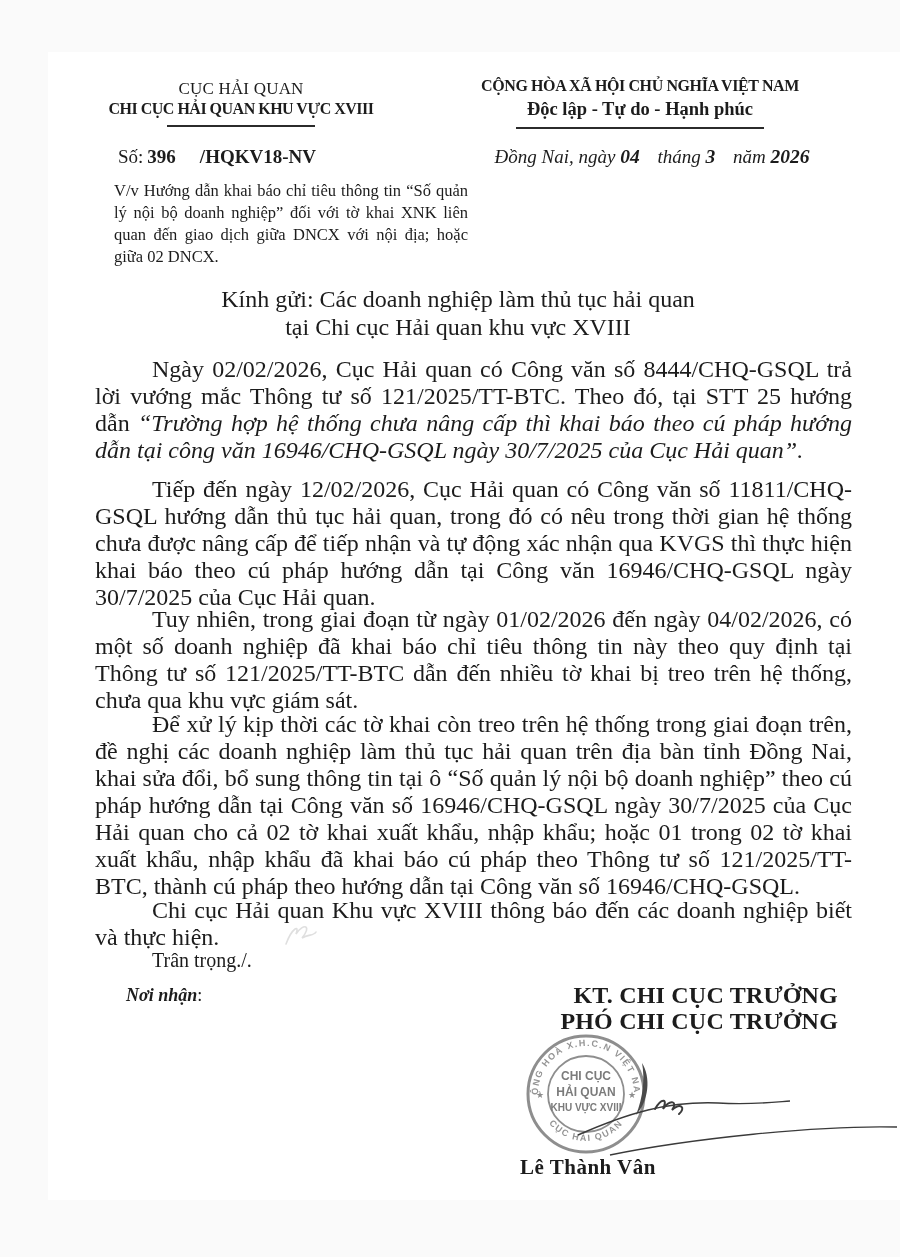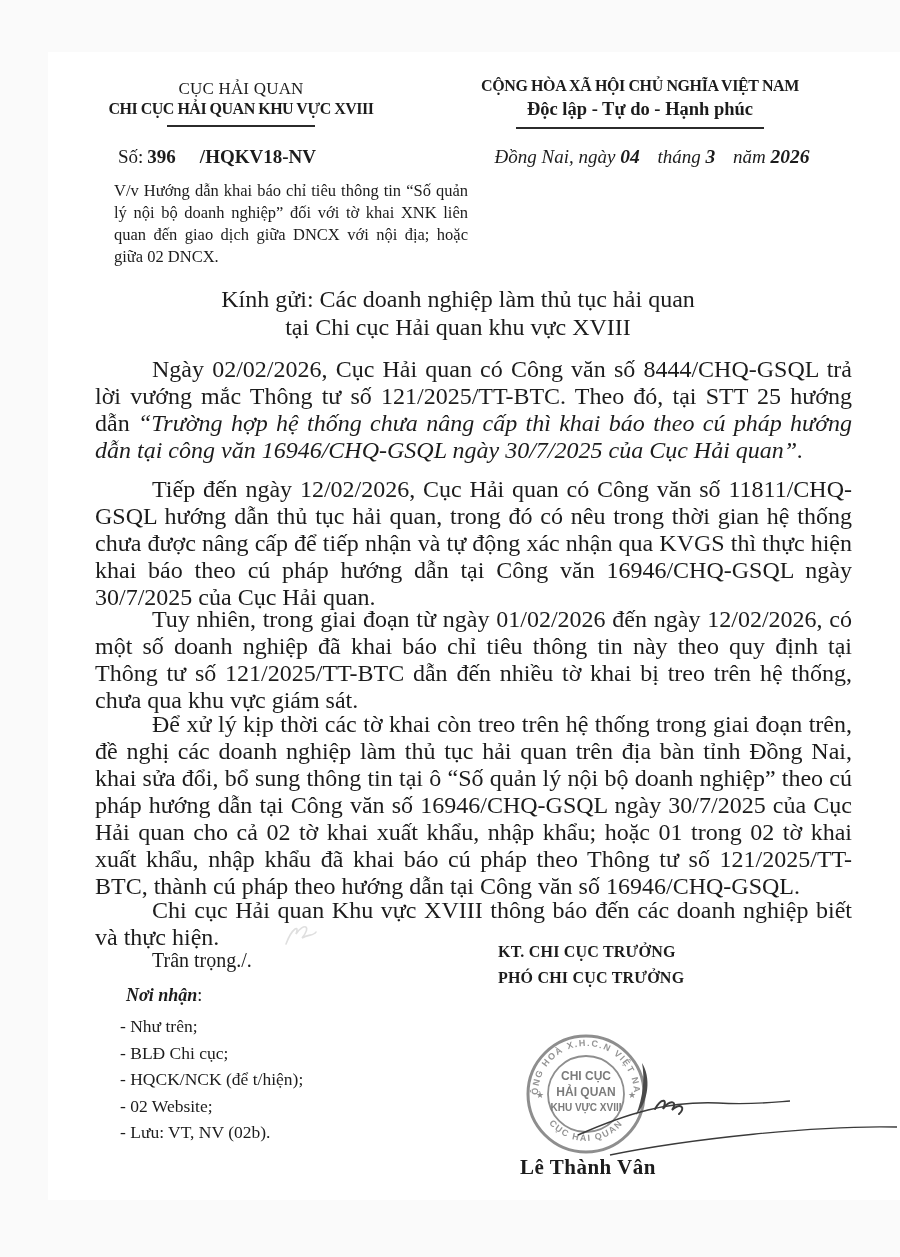--- a/index.html
+++ b/index.html
@@ -49,21 +49,21 @@
   .p5{top:845px;}
   .quote-italic{font-style:italic;}
   .closing{left:104px;top:897px;font-size:20px;}
 
   
   .noi-nhan-title{left:78px;top:933px;font-size:18px;}
   .noi-nhan-title .t{font-weight:bold;font-style:italic;}
   .noi-nhan-items{left:72px;top:961px;font-size:17.5px;line-height:26.5px;}
 
   
-  .sig-titles{left:450px;top:887px;width:340px;text-align:left;font-weight:bold;font-size:16px;line-height:26px;letter-spacing:.2px;}
+  .sig-titles{left:450px;top:930px;width:340px;text-align:right;font-weight:bold;font-size:24px;line-height:26px;letter-spacing:.2px;}
   .signer-name{left:472px;top:1103px;width:300px;text-align:left;font-weight:bold;font-size:21px;letter-spacing:.5px;}
 
   .stamp-svg{left:452px;top:956px;}
   .sigline-svg{left:470px;top:965px;}
   .initial-svg{left:230px;top:866px;opacity:.55;}
 
   .stamp-arc-text{font-family:"Liberation Sans", sans-serif;font-size:9px;font-weight:bold;fill:#949494;letter-spacing:1.5px;}
   .stamp-center-text{font-family:"Liberation Sans", sans-serif;font-weight:bold;fill:#7b7b7b;}
   .stamp-star{font-size:9px;fill:#8d8d8d;}
 </style>
@@ -101,38 +101,31 @@
 
   <div class="abs salutation">
     <div>Kính gửi: Các doanh nghiệp làm thủ tục hải quan</div>
     <div>tại Chi cục Hải quan khu vực XVIII</div>
   </div>
 
   <div class="abs para p1">
     <span>Ngày 02/02/2026, Cục Hải quan có Công văn số 8444/CHQ-GSQL trả lời vướng mắc Thông tư số 121/2025/TT-BTC. Theo đó, tại STT 25 hướng dẫn </span><span class="quote-italic">“Trường hợp hệ thống chưa nâng cấp thì khai báo theo cú pháp hướng dẫn tại công văn 16946/CHQ-GSQL ngày 30/7/2025 của Cục Hải quan”.</span>
   </div>
   <div class="abs para p2">Tiếp đến ngày 12/02/2026, Cục Hải quan có Công văn số 11811/CHQ-GSQL hướng dẫn thủ tục hải quan, trong đó có nêu trong thời gian hệ thống chưa được nâng cấp để tiếp nhận và tự động xác nhận qua KVGS thì thực hiện khai báo theo cú pháp hướng dẫn tại Công văn 16946/CHQ-GSQL ngày 30/7/2025 của Cục Hải quan.</div>
-  <div class="abs para p3">Tuy nhiên, trong giai đoạn từ ngày 01/02/2026 đến ngày 12/02/2026, có một số doanh nghiệp đã khai báo chỉ tiêu thông tin này theo quy định tại Thông tư số 121/2025/TT-BTC dẫn đến nhiều tờ khai bị treo trên hệ thống, chưa qua khu vực giám sát.</div>
+  <div class="abs para p3">Tuy nhiên, trong giai đoạn từ ngày 01/02/2026 đến ngày 04/02/2026, có một số doanh nghiệp đã khai báo chỉ tiêu thông tin này theo quy định tại Thông tư số 121/2025/TT-BTC dẫn đến nhiều tờ khai bị treo trên hệ thống, chưa qua khu vực giám sát.</div>
   <div class="abs para p4">Để xử lý kịp thời các tờ khai còn treo trên hệ thống trong giai đoạn trên, đề nghị các doanh nghiệp làm thủ tục hải quan trên địa bàn tỉnh Đồng Nai, khai sửa đổi, bổ sung thông tin tại ô “Số quản lý nội bộ doanh nghiệp” theo cú pháp hướng dẫn tại Công văn số 16946/CHQ-GSQL ngày 30/7/2025 của Cục Hải quan cho cả 02 tờ khai xuất khẩu, nhập khẩu; hoặc 01 trong 02 tờ khai xuất khẩu, nhập khẩu đã khai báo cú pháp theo Thông tư số 121/2025/TT-BTC, thành cú pháp theo hướng dẫn tại Công văn số 16946/CHQ-GSQL.</div>
   <div class="abs para p5">Chi cục Hải quan Khu vực XVIII thông báo đến các doanh nghiệp biết và thực hiện.</div>
   <div class="abs closing">Trân trọng./.</div>
 
   <svg class="abs initial-svg" width="44" height="34" viewBox="0 0 44 34">
     <path d="M8 26 C 14 10, 22 6, 18 16 C 26 4, 34 8, 24 20 C 30 16, 36 18, 38 14" fill="none" stroke="#c6c6c6" stroke-width="1.6" stroke-linecap="round"></path>
   </svg>
 
   <div class="abs noi-nhan-title">
     <span class="t">Nơi nhận</span><span>:</span>
-  </div>
-  <div class="abs noi-nhan-items">
-    <div>- Như trên;</div>
-    <div>- BLĐ Chi cục;</div>
-    <div>- HQCK/NCK (để t/hiện);</div>
-    <div>- 02 Website;</div>
-    <div>- Lưu: VT, NV (02b).</div>
   </div>
 
   <div class="abs sig-titles">
     <div>KT. CHI CỤC TRƯỞNG</div>
     <div>PHÓ CHI CỤC TRƯỞNG</div>
   </div>
 
   <svg class="abs stamp-svg" width="172" height="172" viewBox="0 0 172 172">
     <circle cx="86" cy="86" r="58" fill="none" stroke="#8e8e8e" stroke-width="3"></circle>
     <circle cx="86" cy="86" r="38" fill="none" stroke="#8e8e8e" stroke-width="1.8"></circle>

